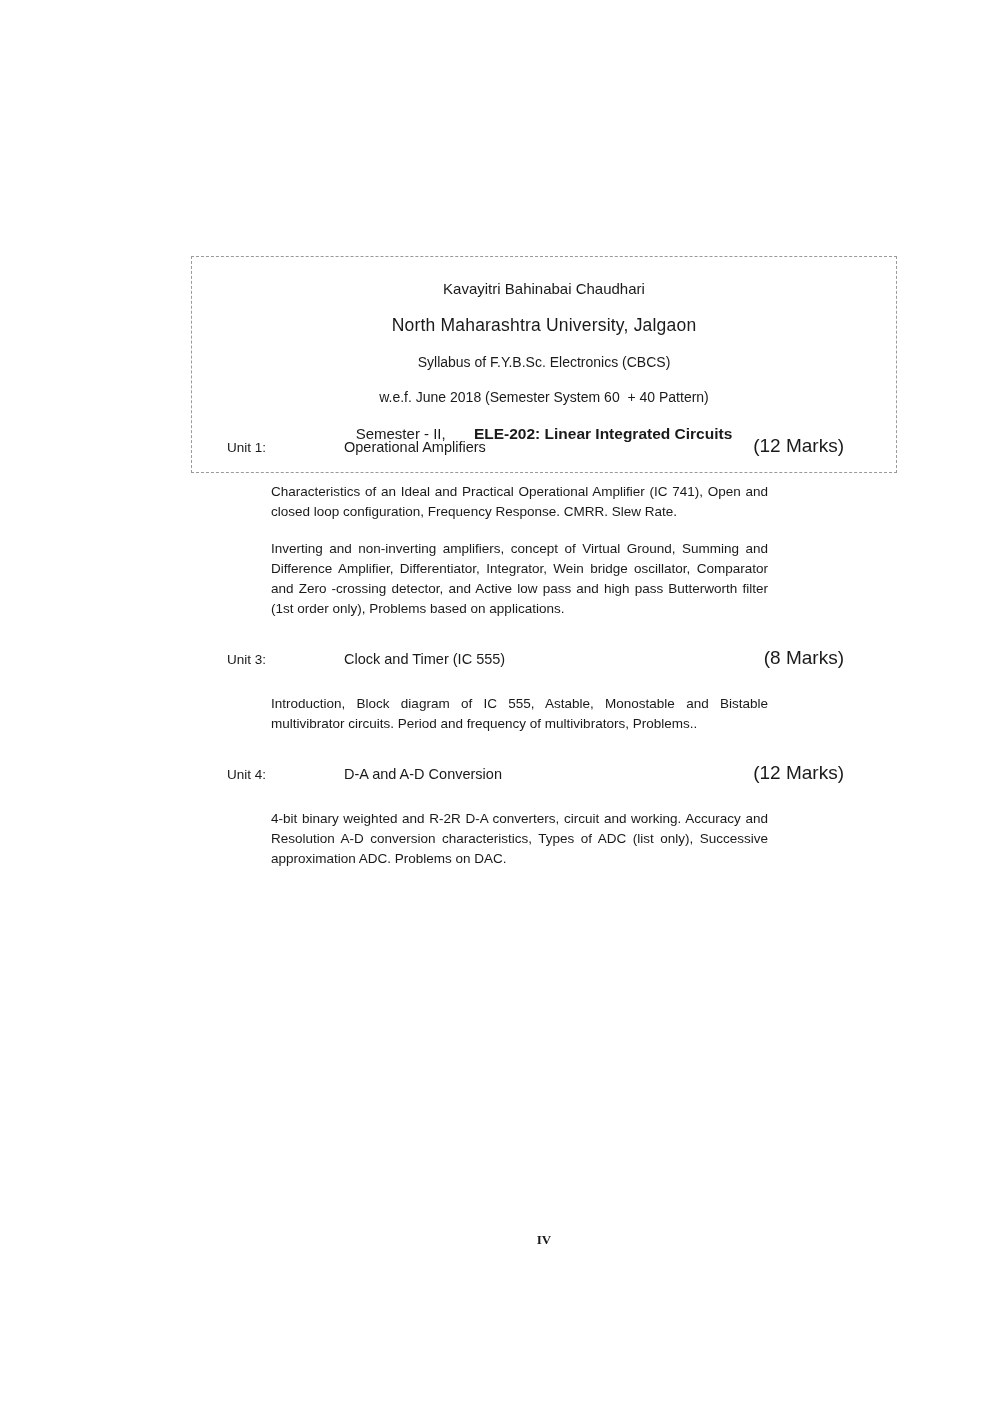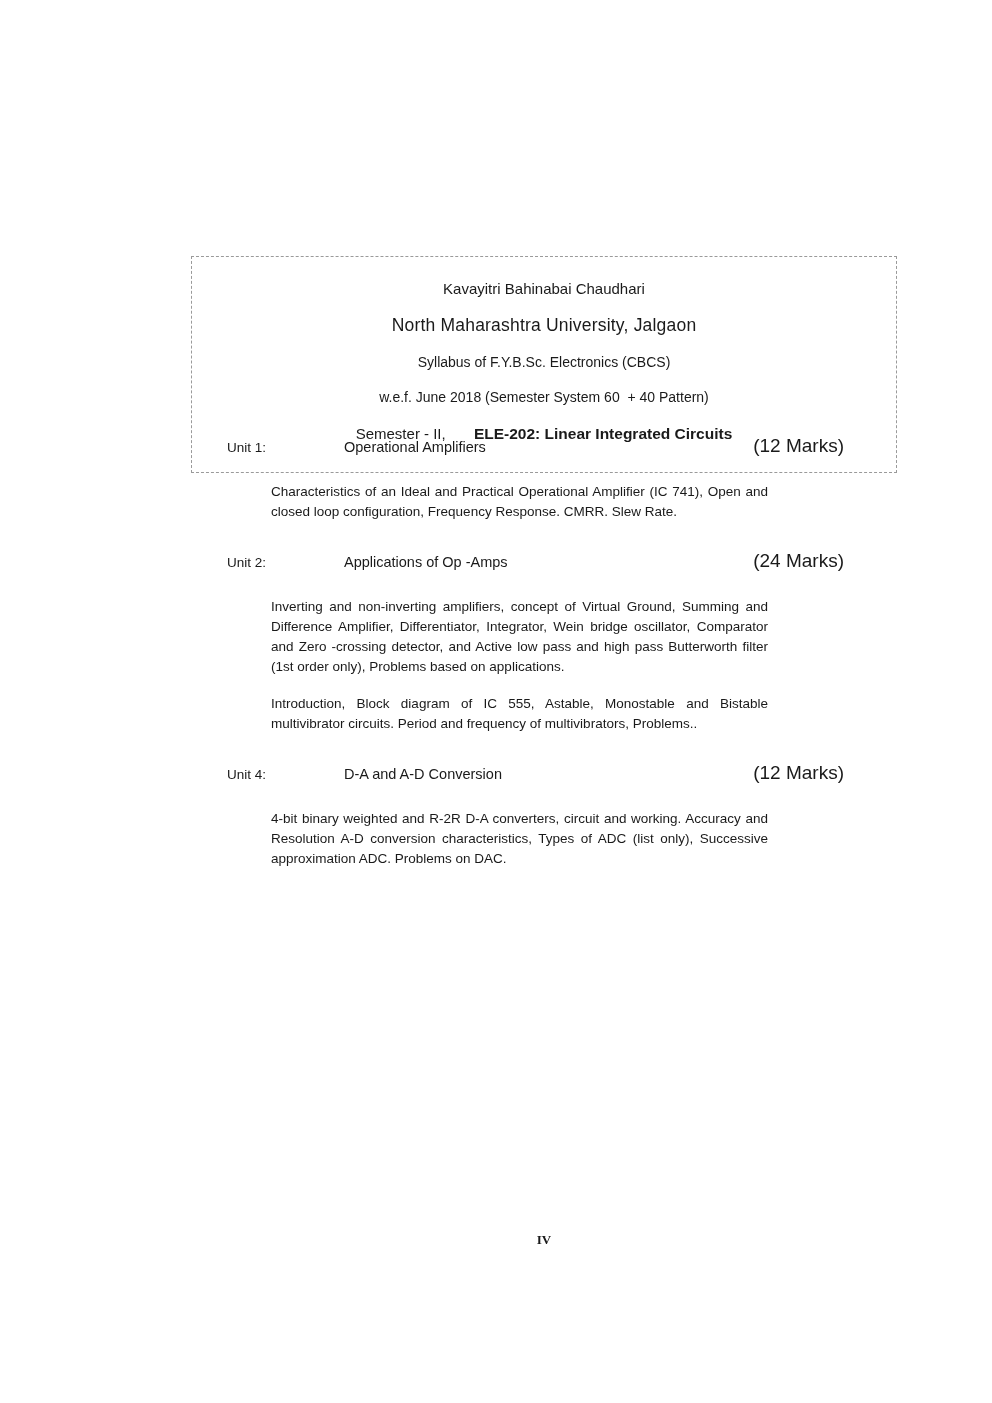--- a/index.html
+++ b/index.html
@@ -99,29 +99,29 @@
     <div class="unit">
       <div class="unit-head">
         <div class="unit-label">Unit 1:</div>
         <div class="unit-title">Operational Amplifiers</div>
         <div class="unit-marks">(12 Marks)</div>
       </div>
       <div class="unit-desc">Characteristics of an Ideal and Practical Operational Amplifier (IC 741), Open and closed loop configuration, Frequency Response. CMRR. Slew Rate.</div>
     </div>
 
     <div class="unit">
-      <div class="unit-head">
-        <div class="unit-label">Unit 2:</div>
-        <div class="unit-title">Applications of Op -Amps</div>
-        <div class="unit-marks">(24 Marks)</div>
-      </div>
       <div class="unit-desc">Inverting and non-inverting amplifiers, concept of Virtual Ground, Summing and Difference Amplifier, Differentiator, Integrator, Wein bridge oscillator, Comparator and Zero -crossing detector, and Active low pass and high pass Butterworth filter (1st order only), Problems based on applications.</div>
     </div>
 
     <div class="unit">
+      <div class="unit-head">
+        <div class="unit-label">Unit 3:</div>
+        <div class="unit-title">Clock and Timer (IC 555)</div>
+        <div class="unit-marks">(8 Marks)</div>
+      </div>
       <div class="unit-desc">Introduction, Block diagram of IC 555, Astable, Monostable and Bistable multivibrator circuits. Period and frequency of multivibrators, Problems..</div>
     </div>
 
     <div class="unit">
       <div class="unit-head">
         <div class="unit-label">Unit 4:</div>
         <div class="unit-title">D-A and A-D Conversion</div>
         <div class="unit-marks">(12 Marks)</div>
       </div>
       <div class="unit-desc">4-bit binary weighted and R-2R D-A converters, circuit and working. Accuracy and Resolution A-D conversion characteristics, Types of ADC (list only), Successive approximation ADC. Problems on DAC.</div>

